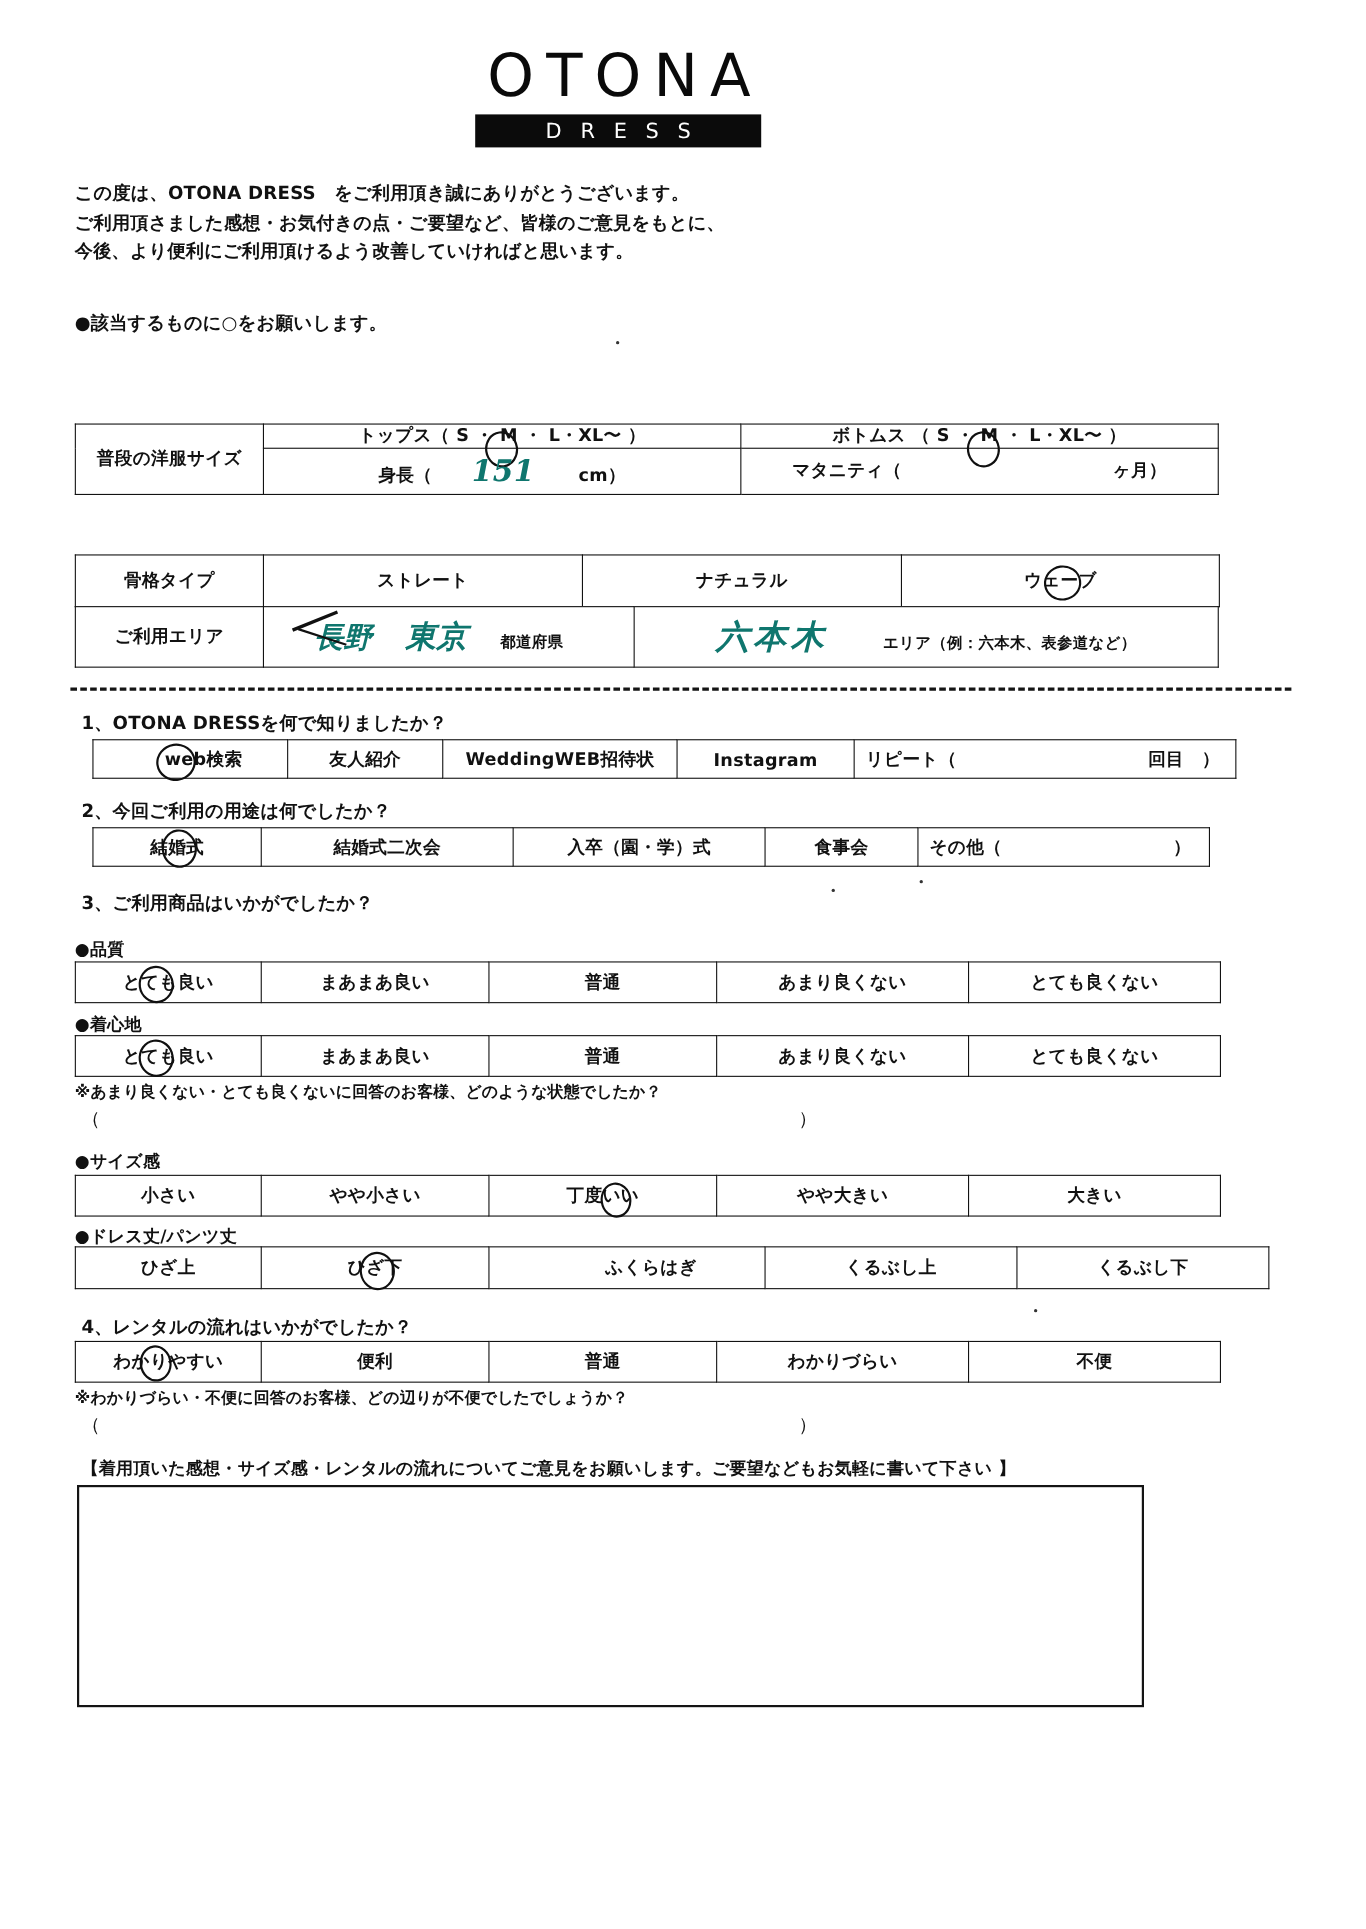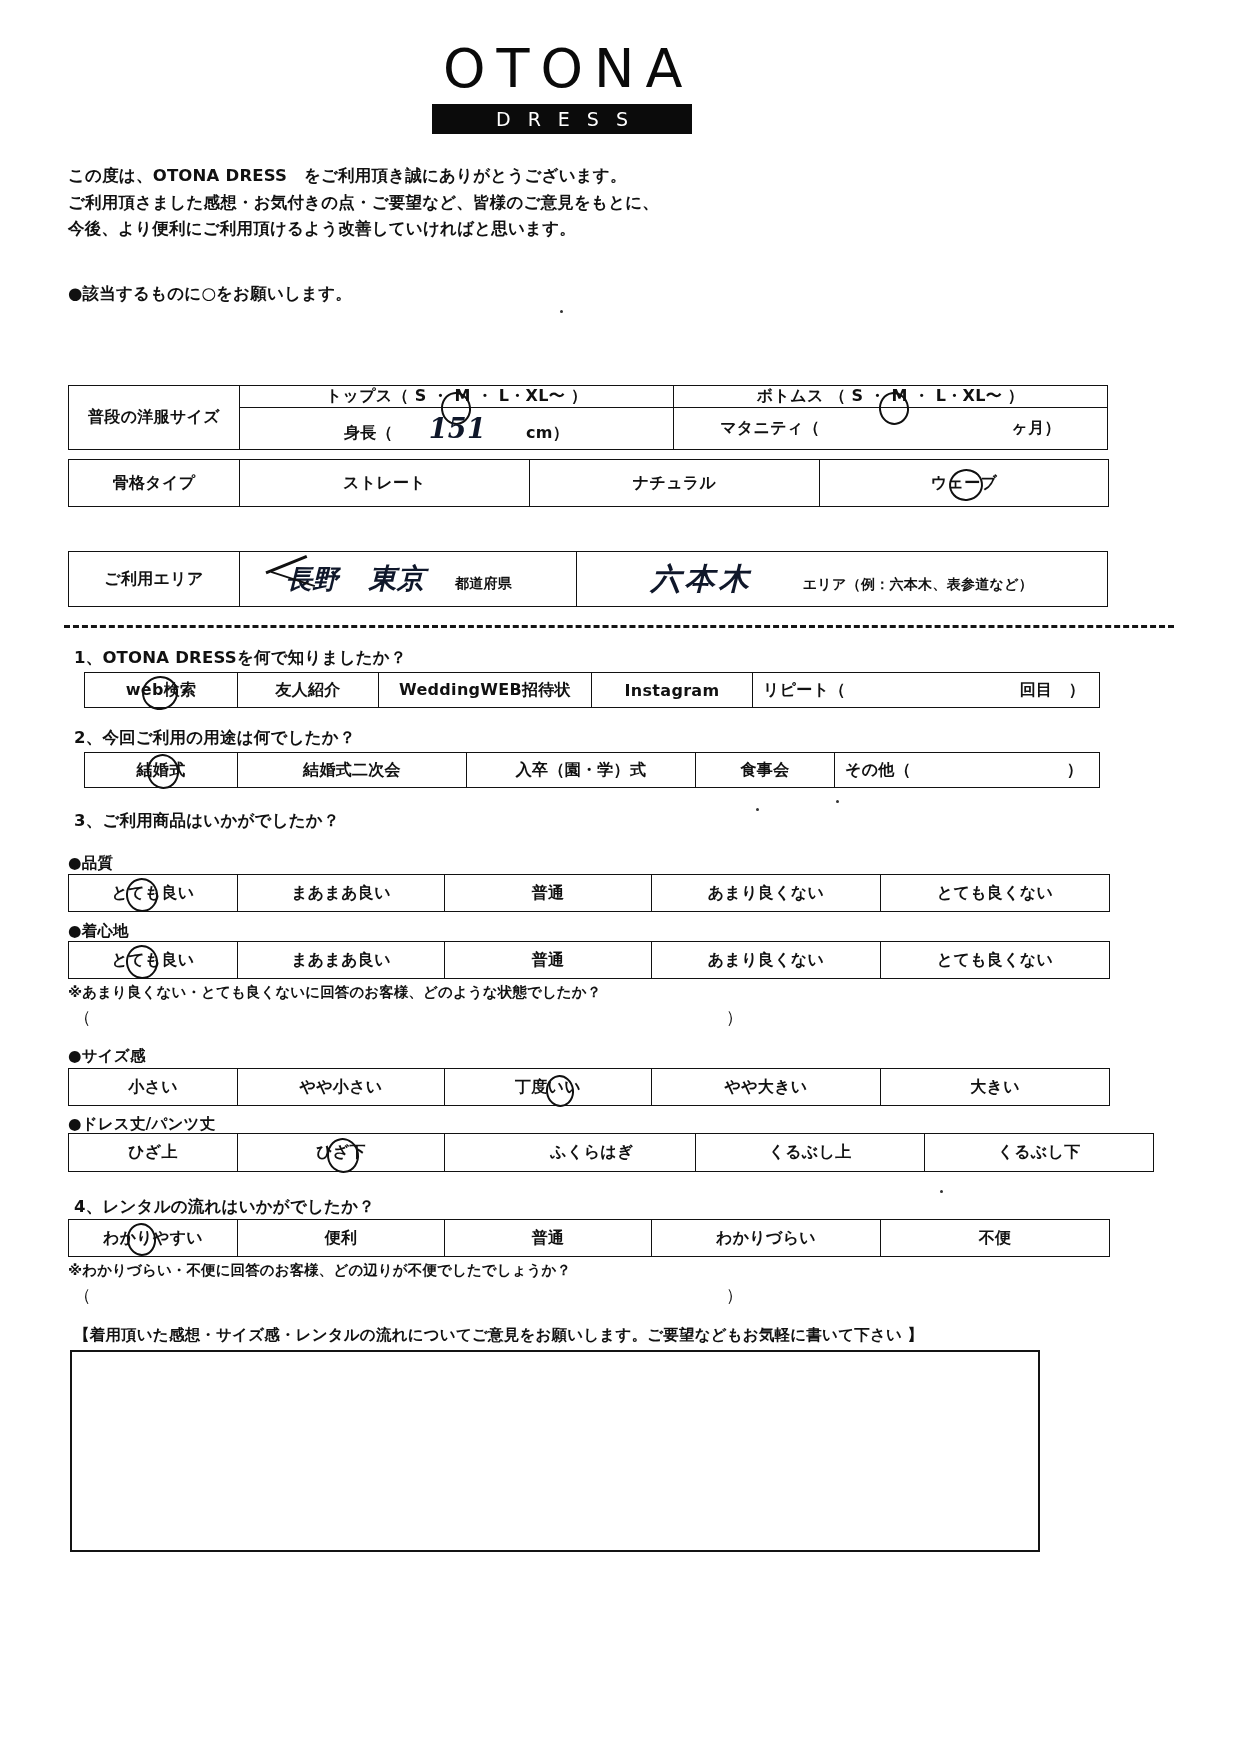--- a/index.html
+++ b/index.html
@@ -113,21 +113,21 @@
     white-space: nowrap;
   }
   .tbl td.hdr { font-weight: 700; }
   .tbl td.lft { text-align: left; padding-left: 10px; }
 
   
   .hand {
     font-family: "DejaVu Serif", "Liberation Serif", serif;
     font-style: italic;
     font-weight: 700;
-    color: #0f172a;
+    color: #0f766e;
     margin-top: 14px;
   }
   .ink-circle {
     position: absolute;
     border: 2.6px solid #101010;
     border-radius: 50%;
     pointer-events: none;
     transform: rotate(-8deg);
   }
   .ink-circle.sm { border-width: 2.2px; }
@@ -200,21 +200,21 @@
       </td>
       <td>
         <span>マタニティ（</span>
         <span style="display:inline-block; width:180px;"></span>
         <span>ヶ月）</span>
       </td>
     </tr>
   </tbody>
     </table>
 
-  <table class="tbl" style="left:68px; top:459px; width:1036px;">
+  <table class="tbl" style="left:68px; top:504px; width:1036px;">
     <tbody>
         <tr>
       <td class="hdr" style="width:170px; height:46px;">骨格タイプ</td>
       <td style="width:289px;">ストレート</td>
       <td style="width:289px;">ナチュラル</td>
       <td style="width:288px;">
         <span>ウェーブ</span>
         <span class="ink-circle" style="left:129px; top:9px; width:30px; height:28px;"></span>
       </td>
     </tr>
@@ -239,21 +239,21 @@
     </tr>
   </tbody>
     </table>
 
   <div class="divider"></div>
 
   <div class="lead" style="left:74px; top:647px;">1、OTONA DRESSを何で知りましたか？</div>
   <table class="tbl" style="left:84px; top:672px; width:1000px;">
     <tbody>
         <tr>
-      <td style="width:152px; height:34px;">
+      <td style="width:152px; height:34px;padding-left:24px;">
         <span>web検索</span>
         <span class="ink-circle sm" style="left:57px; top:3px; width:32px; height:30px;"></span>
       </td>
       <td style="width:140px;">友人紹介</td>
       <td style="width:212px;">WeddingWEB招待状</td>
       <td style="width:160px;">Instagram</td>
       <td class="lft" style="width:336px;">
         <span>リピート（</span>
         <span style="float:right; padding-right:14px;">回目　）</span>
       </td>

